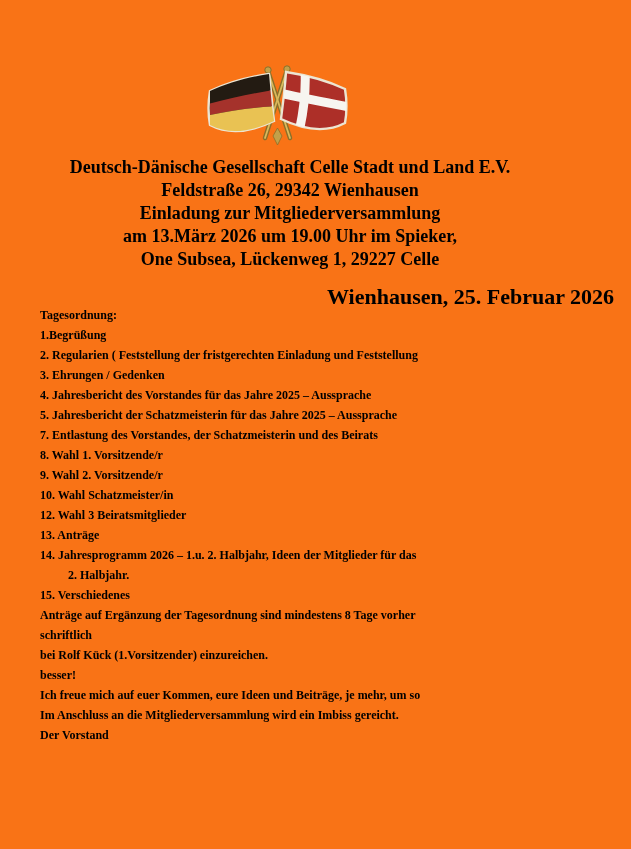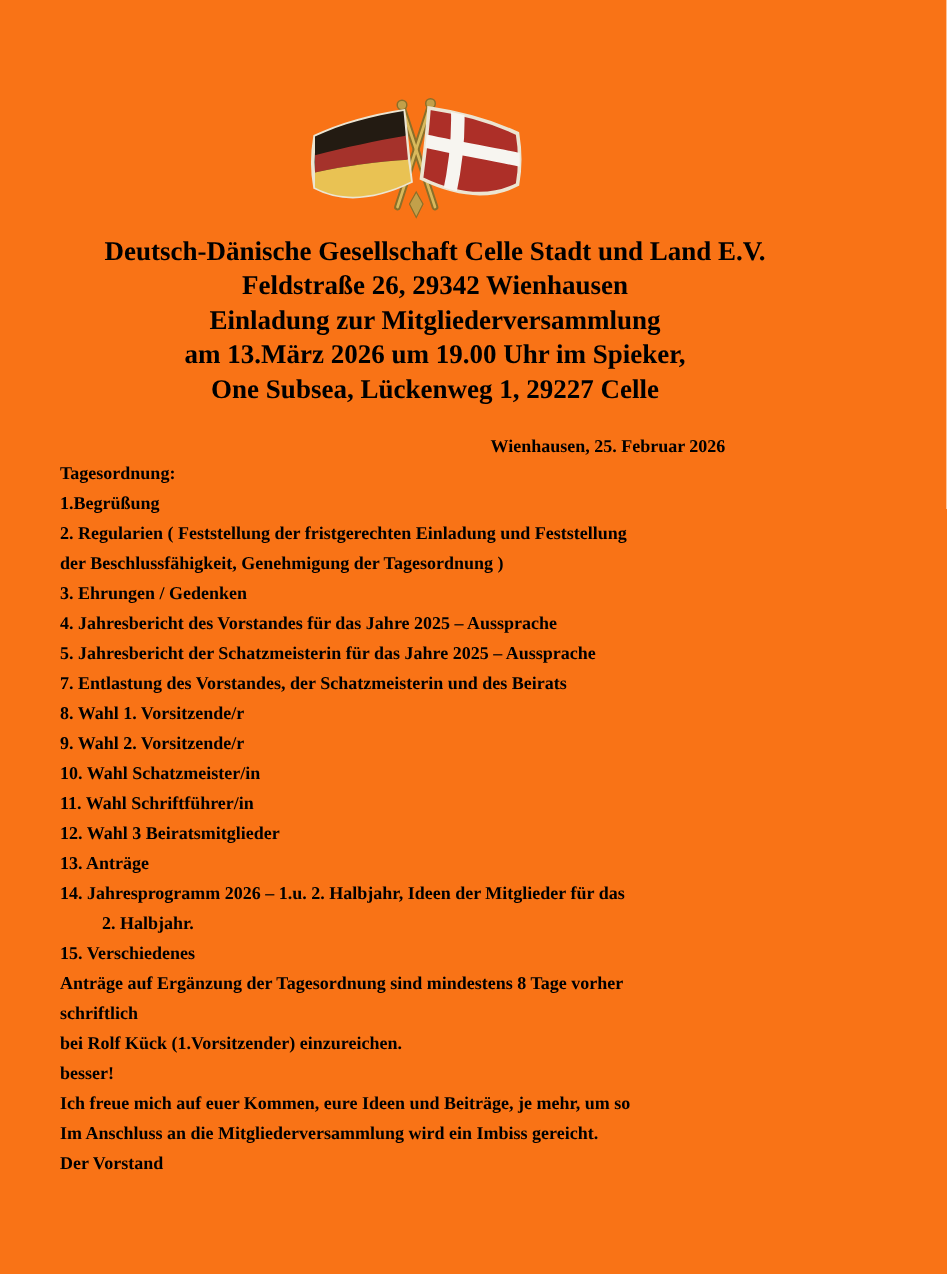--- a/index.html
+++ b/index.html
@@ -27,21 +27,21 @@
     width: 500px;
     text-align: center;
     font-size: 18px;
     line-height: 23px;
     white-space: nowrap;
   }
   .date-line {
     position: absolute;
     left: 327px;
     top: 287px;
-    font-size: 12px;
+    font-size: 22px;
     line-height: 20px;
     white-space: nowrap;
   }
   .body-block {
     position: absolute;
     left: 40px;
     top: 305px;
     width: 565px;
     font-size: 12px;
     line-height: 20px;
@@ -94,29 +94,27 @@
     <div>am 13.März 2026 um 19.00 Uhr im Spieker,</div>
     <div>One Subsea, Lückenweg 1, 29227 Celle</div>
   </div>
 
   <div class="date-line">Wienhausen, 25. Februar 2026</div>
 
   <div class="body-block">
     <div class="line">Tagesordnung:</div>
     <div class="line">1.Begrüßung</div>
     <div class="line">2. Regularien ( Feststellung der fristgerechten Einladung und Feststellung</div>
-    <div class="line">der Beschlussfähigkeit, Genehmigung der Tagesordnung )</div>
     <div class="line">3. Ehrungen / Gedenken</div>
     <div class="line">4. Jahresbericht des Vorstandes für das Jahre 2025 – Aussprache</div>
     <div class="line">5. Jahresbericht der Schatzmeisterin für das Jahre 2025 – Aussprache</div>
     <div class="line">7. Entlastung des Vorstandes, der Schatzmeisterin und des Beirats</div>
     <div class="line">8. Wahl 1. Vorsitzende/r</div>
     <div class="line">9. Wahl 2. Vorsitzende/r</div>
     <div class="line">10. Wahl Schatzmeister/in</div>
-    <div class="line">11. Wahl Schriftführer/in</div>
     <div class="line">12. Wahl 3 Beiratsmitglieder</div>
     <div class="line">13. Anträge</div>
     <div class="line">14. Jahresprogramm 2026 – 1.u. 2. Halbjahr, Ideen der Mitglieder für das</div>
     <div class="line indent">2. Halbjahr.</div>
     <div class="line">15. Verschiedenes</div>
     <div class="line">Anträge auf Ergänzung der Tagesordnung sind mindestens 8 Tage vorher</div>
     <div class="line">schriftlich</div>
     <div class="line">bei Rolf Kück (1.Vorsitzender) einzureichen.</div>
     <div class="line">besser!</div>
     <div class="line">Ich freue mich auf euer Kommen, eure Ideen und Beiträge, je mehr, um so</div>

